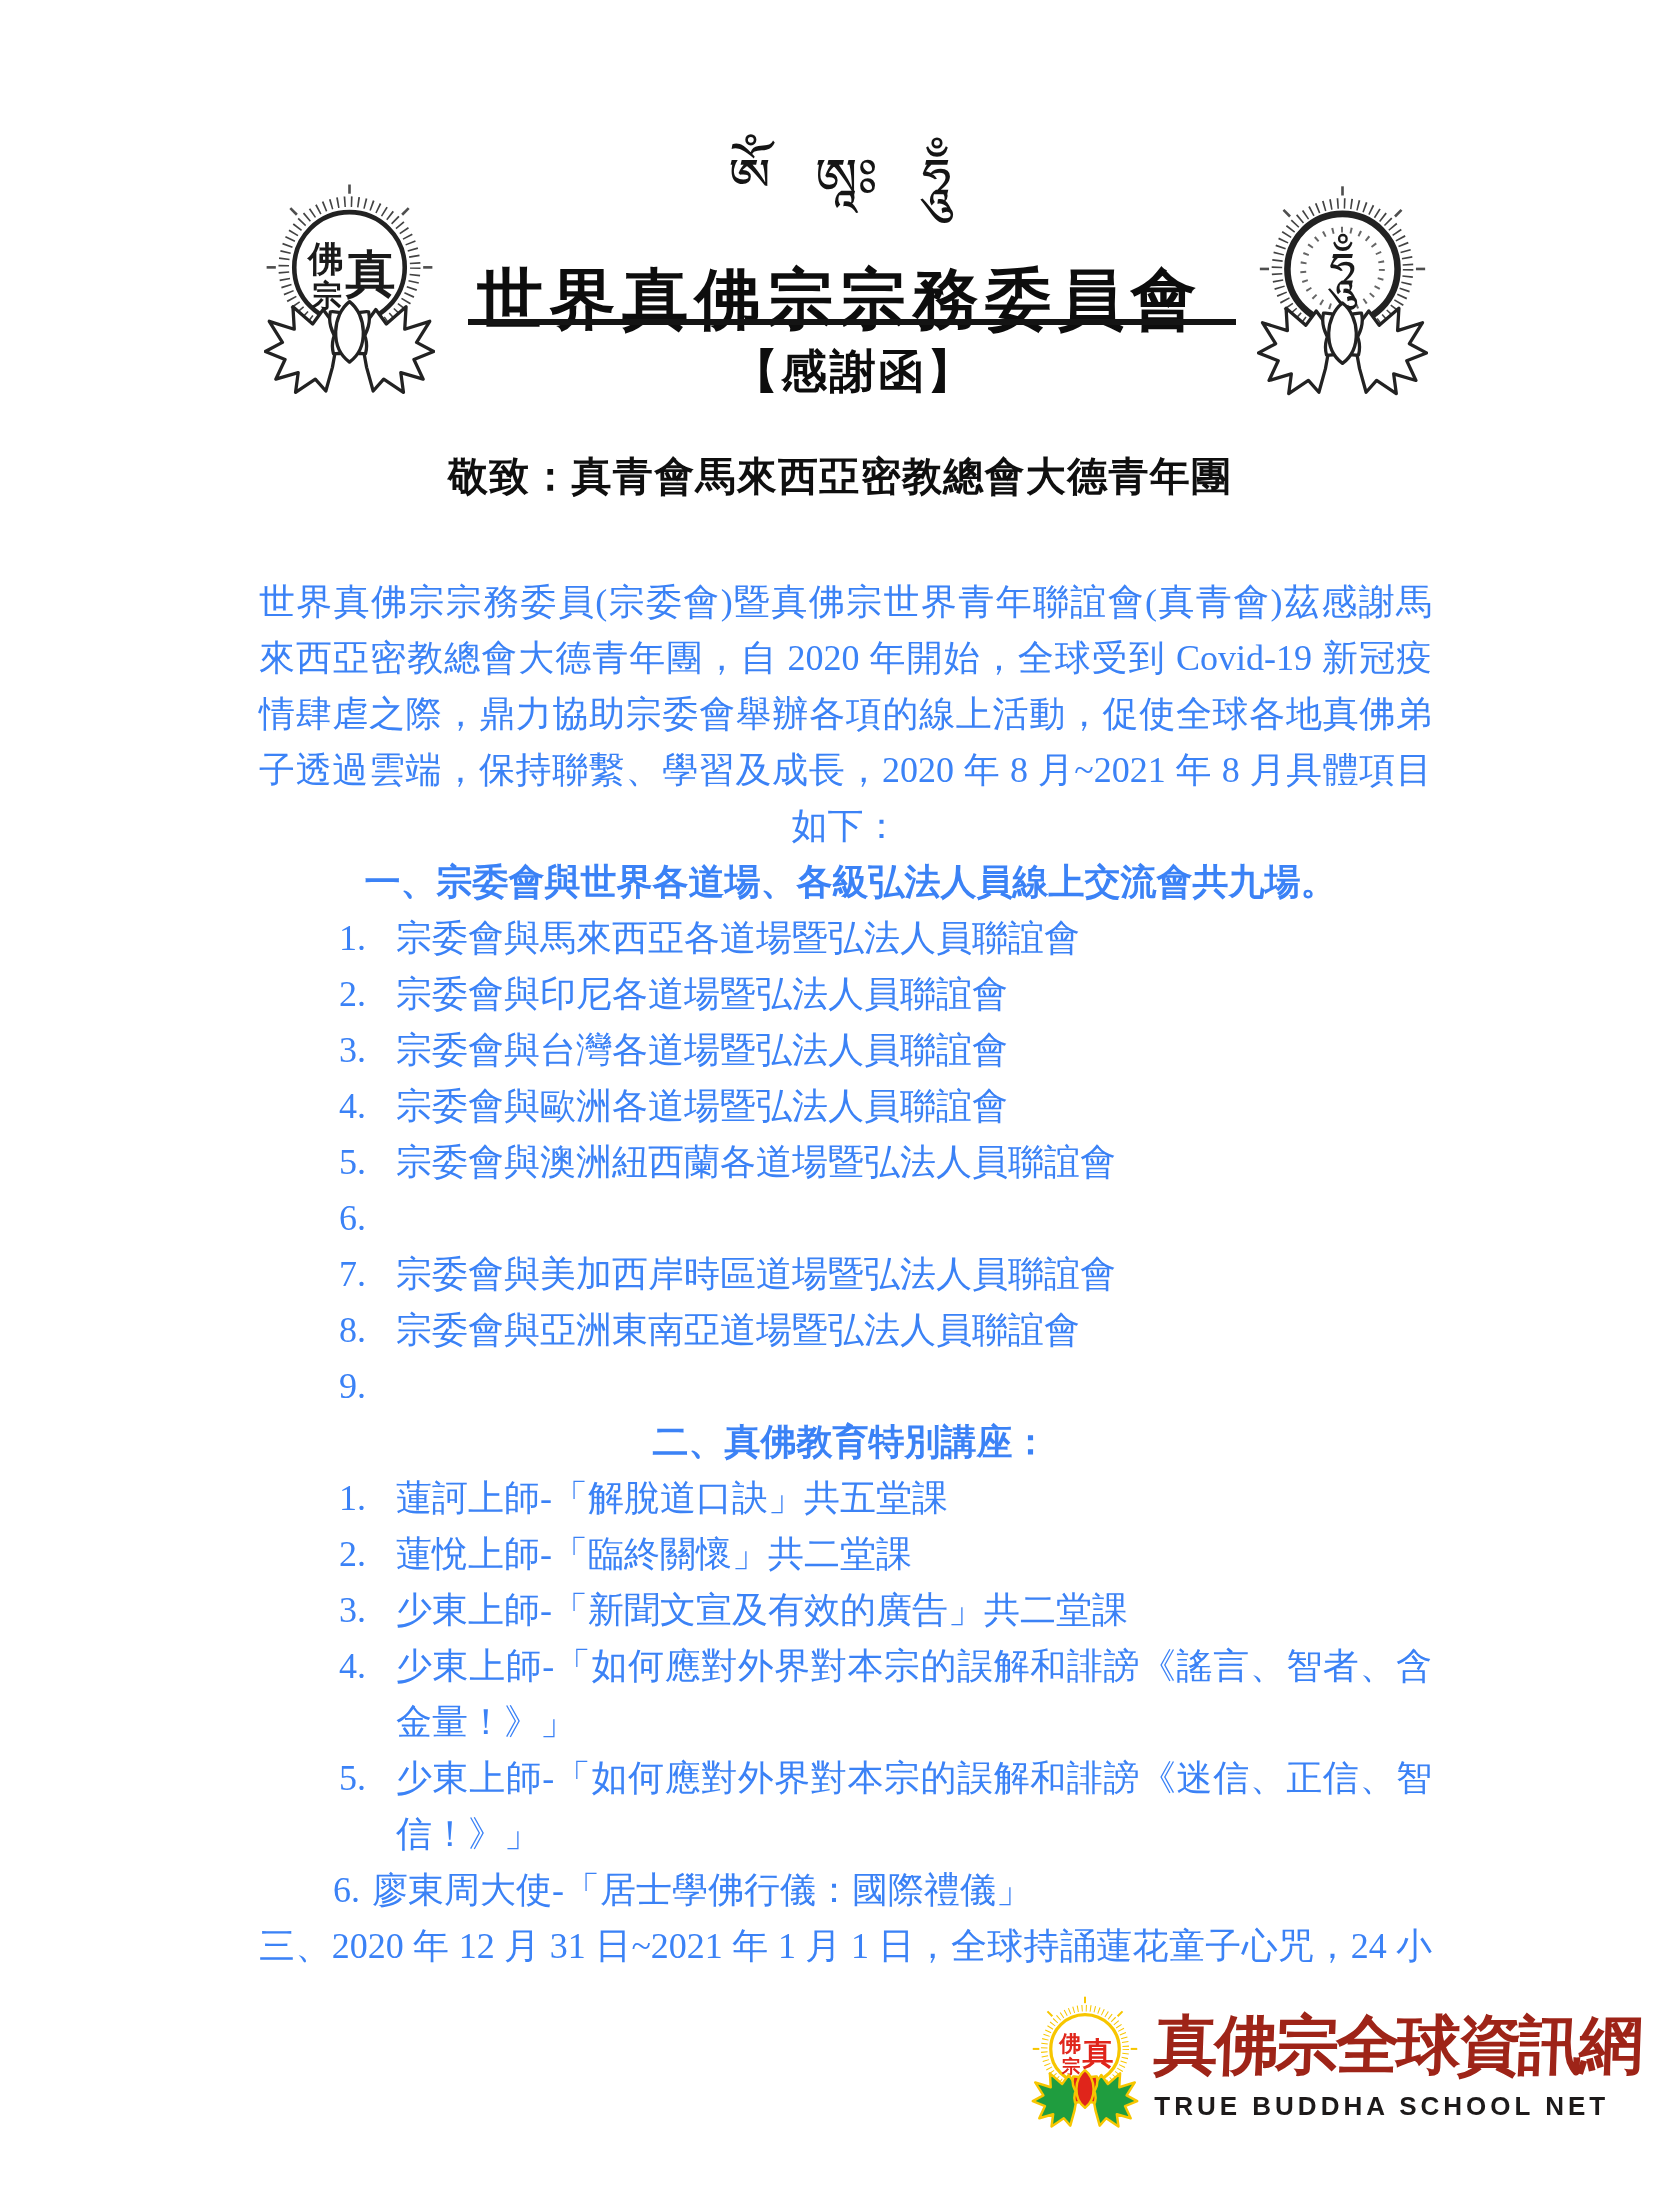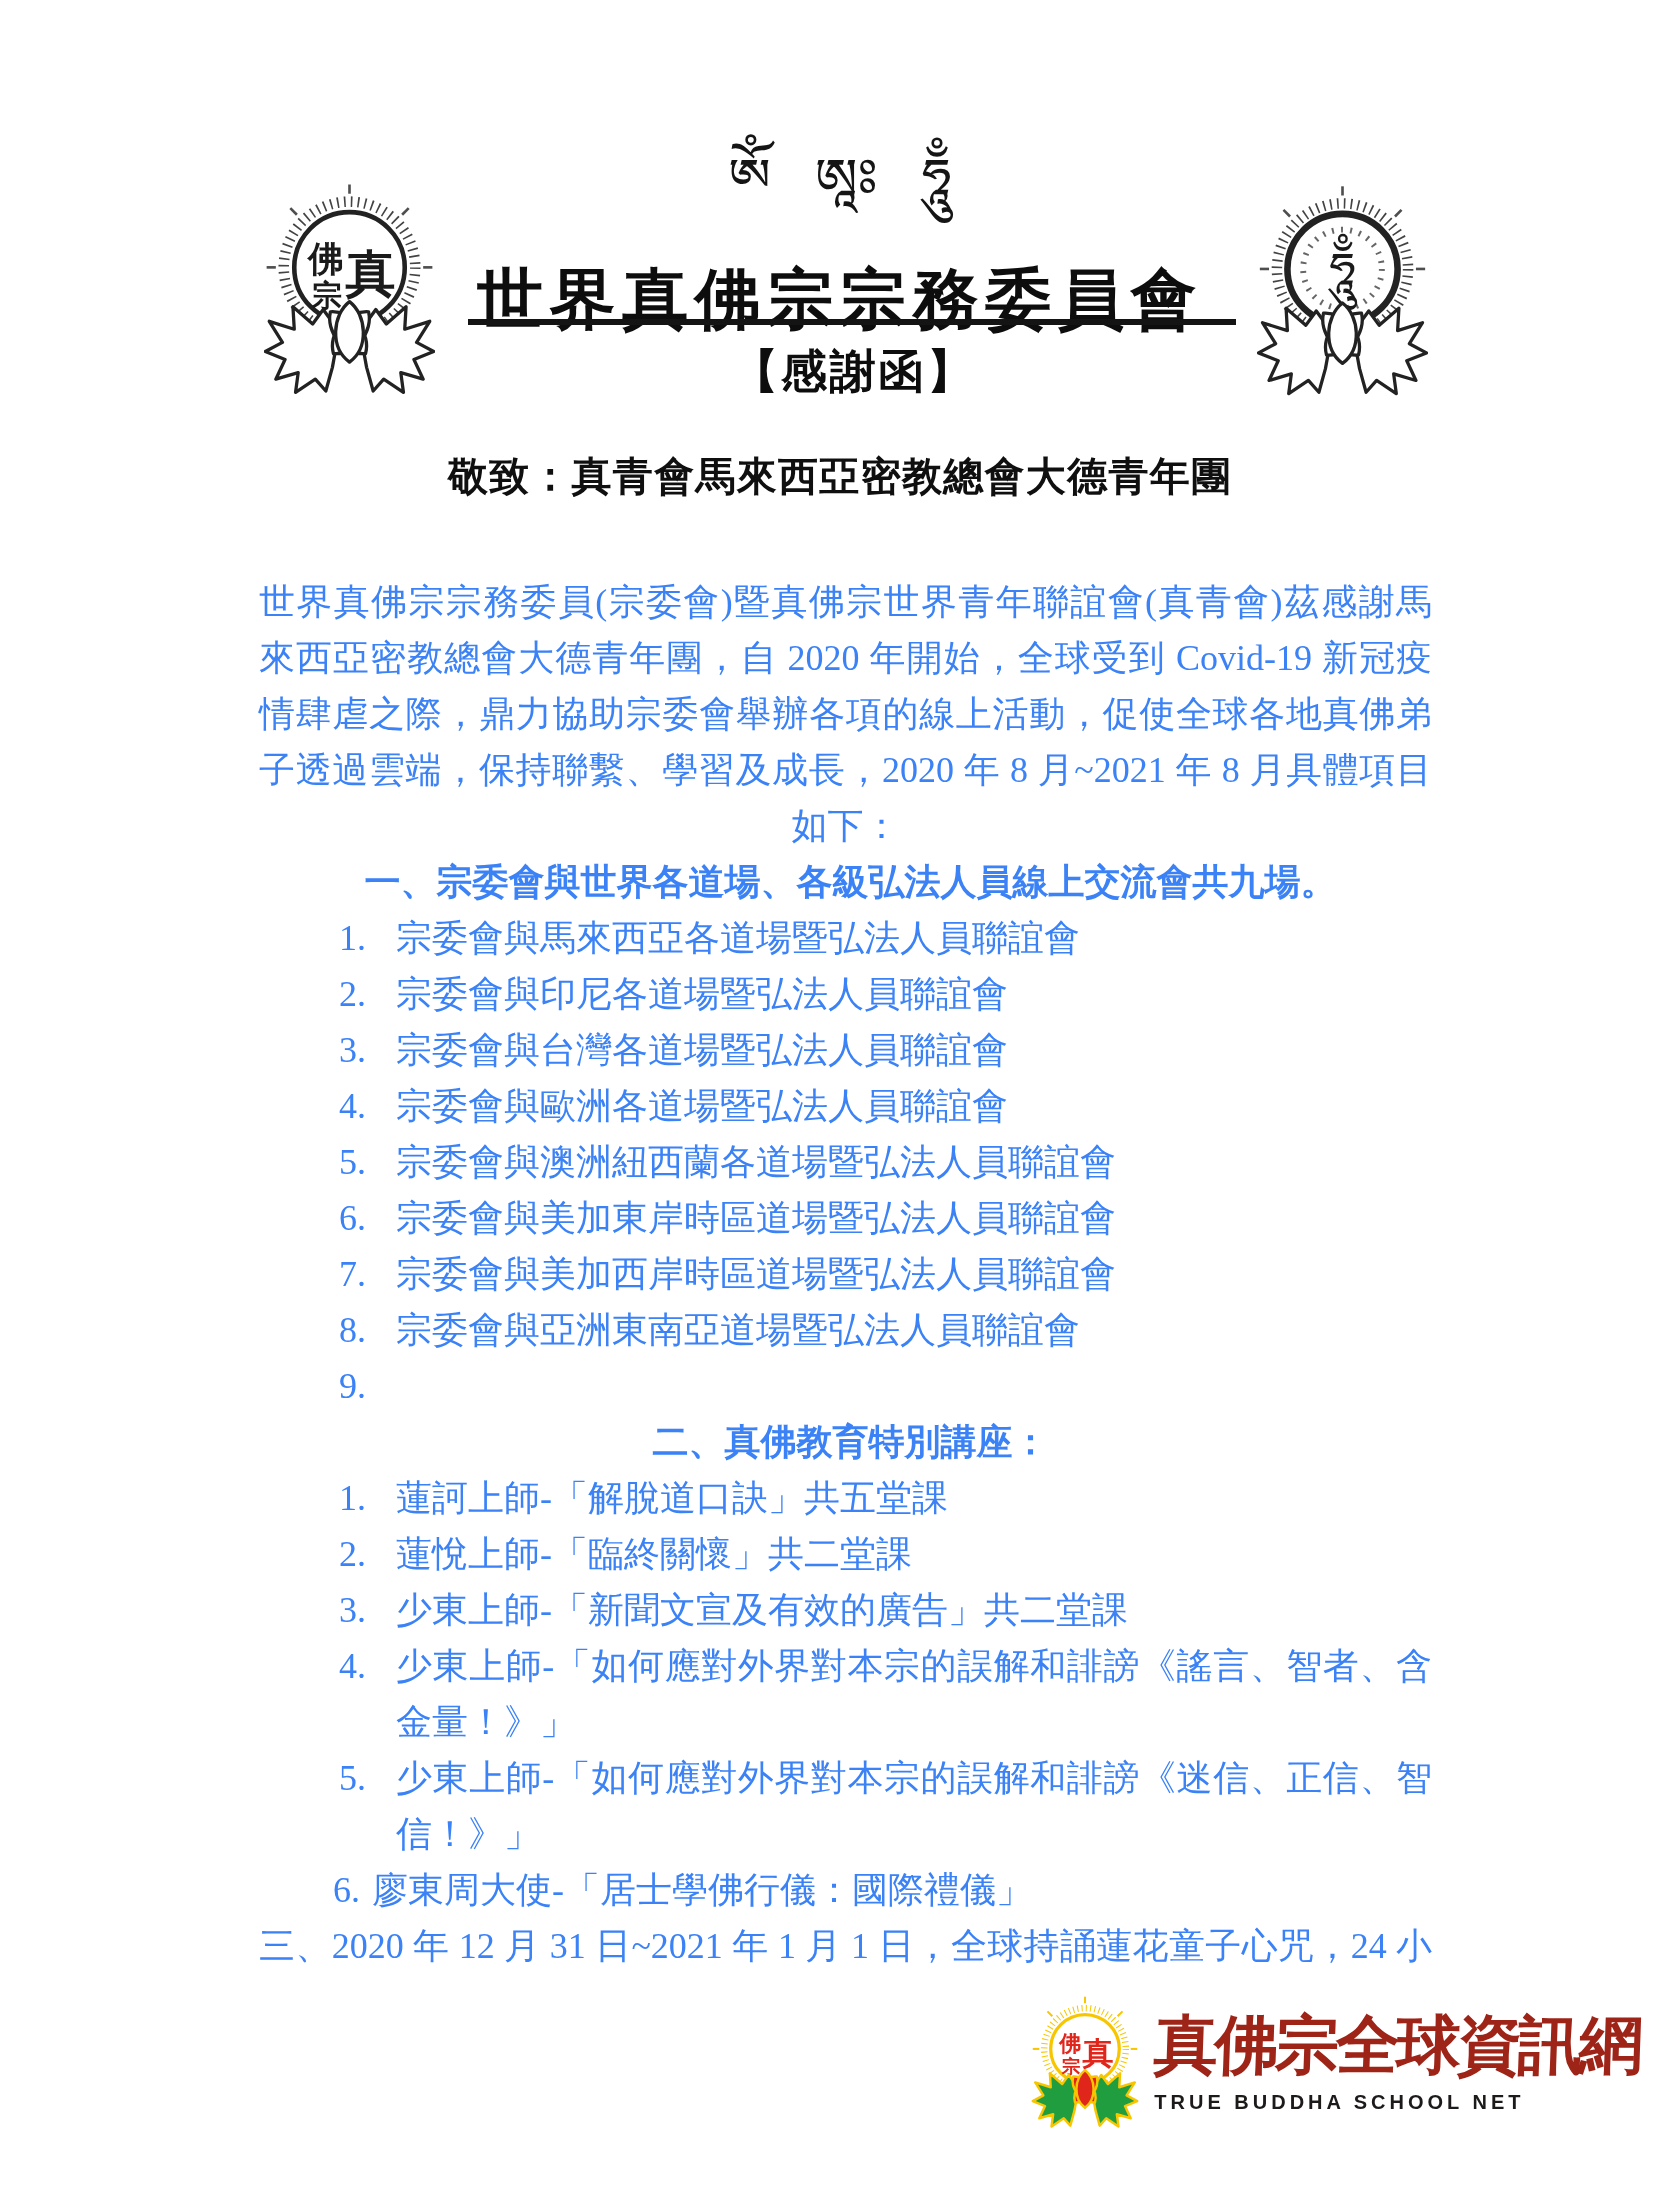--- a/index.html
+++ b/index.html
@@ -64,21 +64,21 @@
   .footer-emblem{flex:0 0 auto;}
   .footer-text{margin-left:13.3px;padding-top:17.3px;}
   .site-cn{
     font-size:64px;font-weight:700;letter-spacing:-3.3px;
     color:#9e2418;white-space:nowrap;line-height:1.1;
     transform:skewX(-2deg);
   }
   .site-en{
     margin-top:9.3px;
     font-family:"Liberation Sans","DejaVu Sans",sans-serif;
-    font-size:20px;font-weight:700;letter-spacing:4px;
+    font-size:26px;font-weight:700;letter-spacing:4px;
     color:#1d1a1a;white-space:nowrap;
   }
   svg text{font-family:"Liberation Serif","DejaVu Serif",serif;}
 </style>
 </head>
 <body>
 
 <div class="page">
 
   <svg class="logo logo-left" width="171" height="224" viewBox="-130 -130 260 340">
@@ -155,21 +155,20 @@
     <div class="row">
       <span class="num">4.</span>
       <span class="txt">宗委會與歐洲各道場暨弘法人員聯誼會</span>
     </div>
     <div class="row">
       <span class="num">5.</span>
       <span class="txt">宗委會與澳洲紐西蘭各道場暨弘法人員聯誼會</span>
     </div>
     <div class="row">
       <span class="num">6.</span>
-      <span class="txt">宗委會與美加東岸時區道場暨弘法人員聯誼會</span>
     </div>
     <div class="row">
       <span class="num">7.</span>
       <span class="txt">宗委會與美加西岸時區道場暨弘法人員聯誼會</span>
     </div>
     <div class="row">
       <span class="num">8.</span>
       <span class="txt">宗委會與亞洲東南亞道場暨弘法人員聯誼會</span>
     </div>
     <div class="row">

